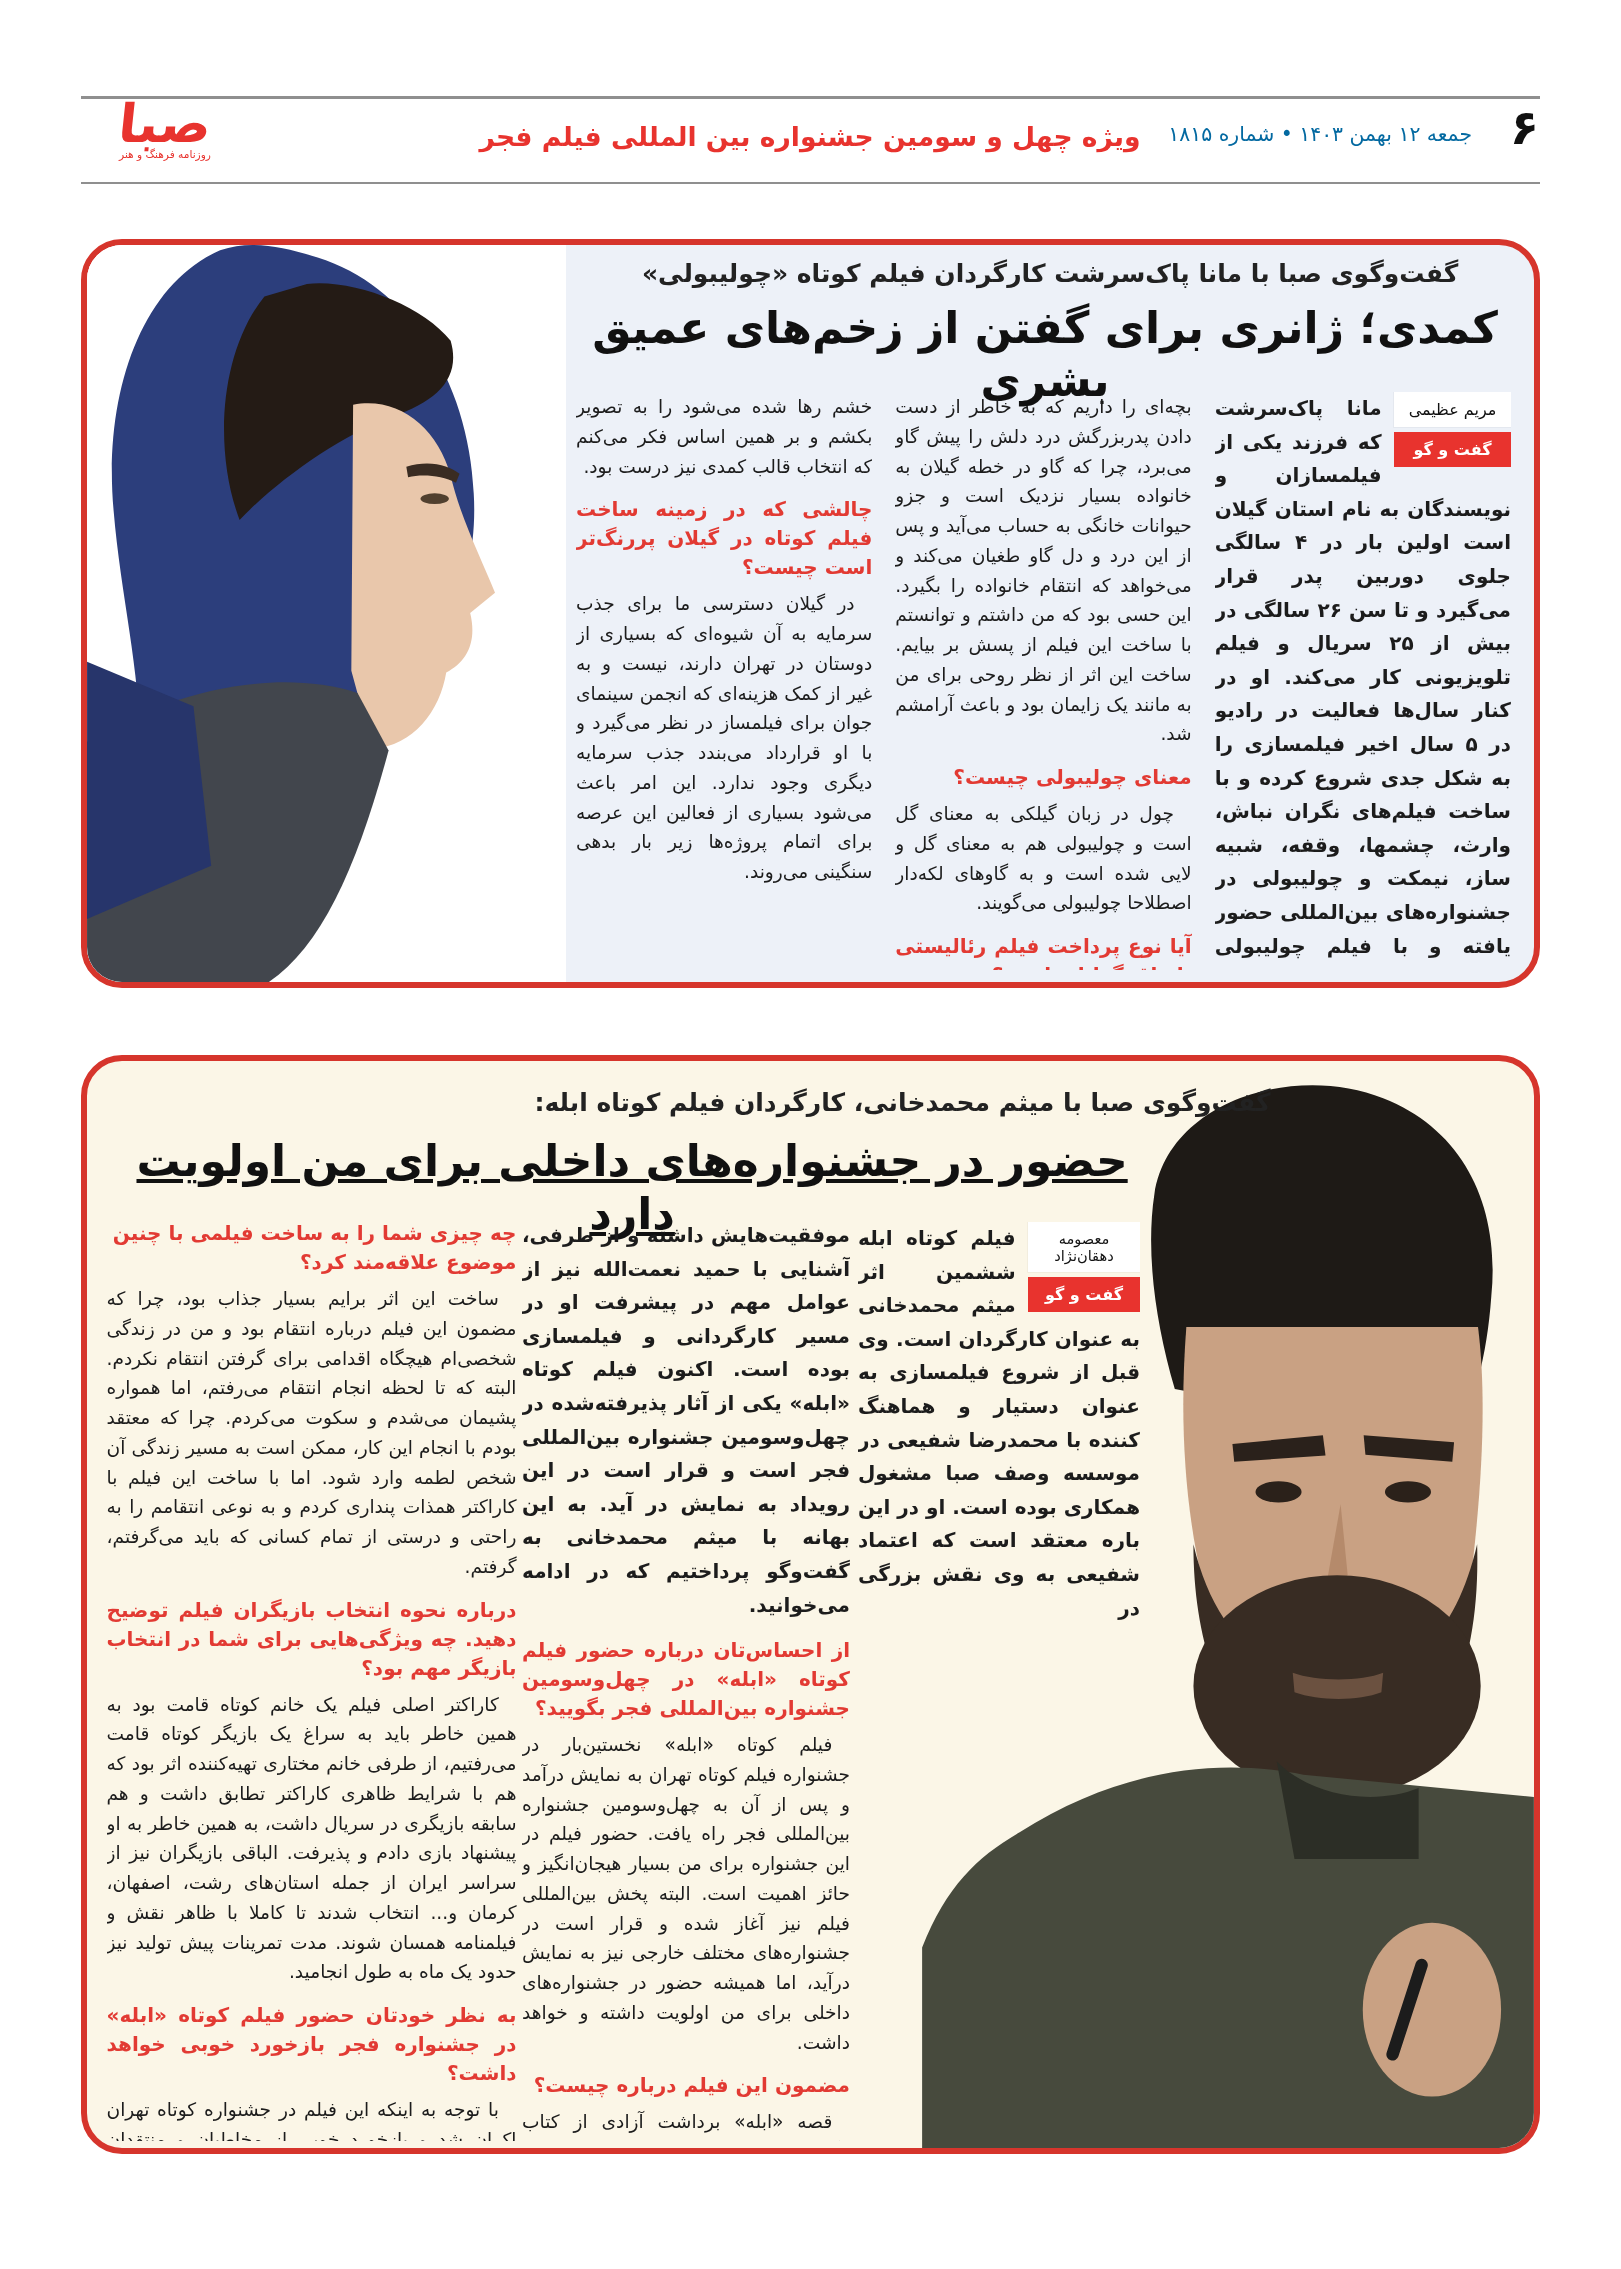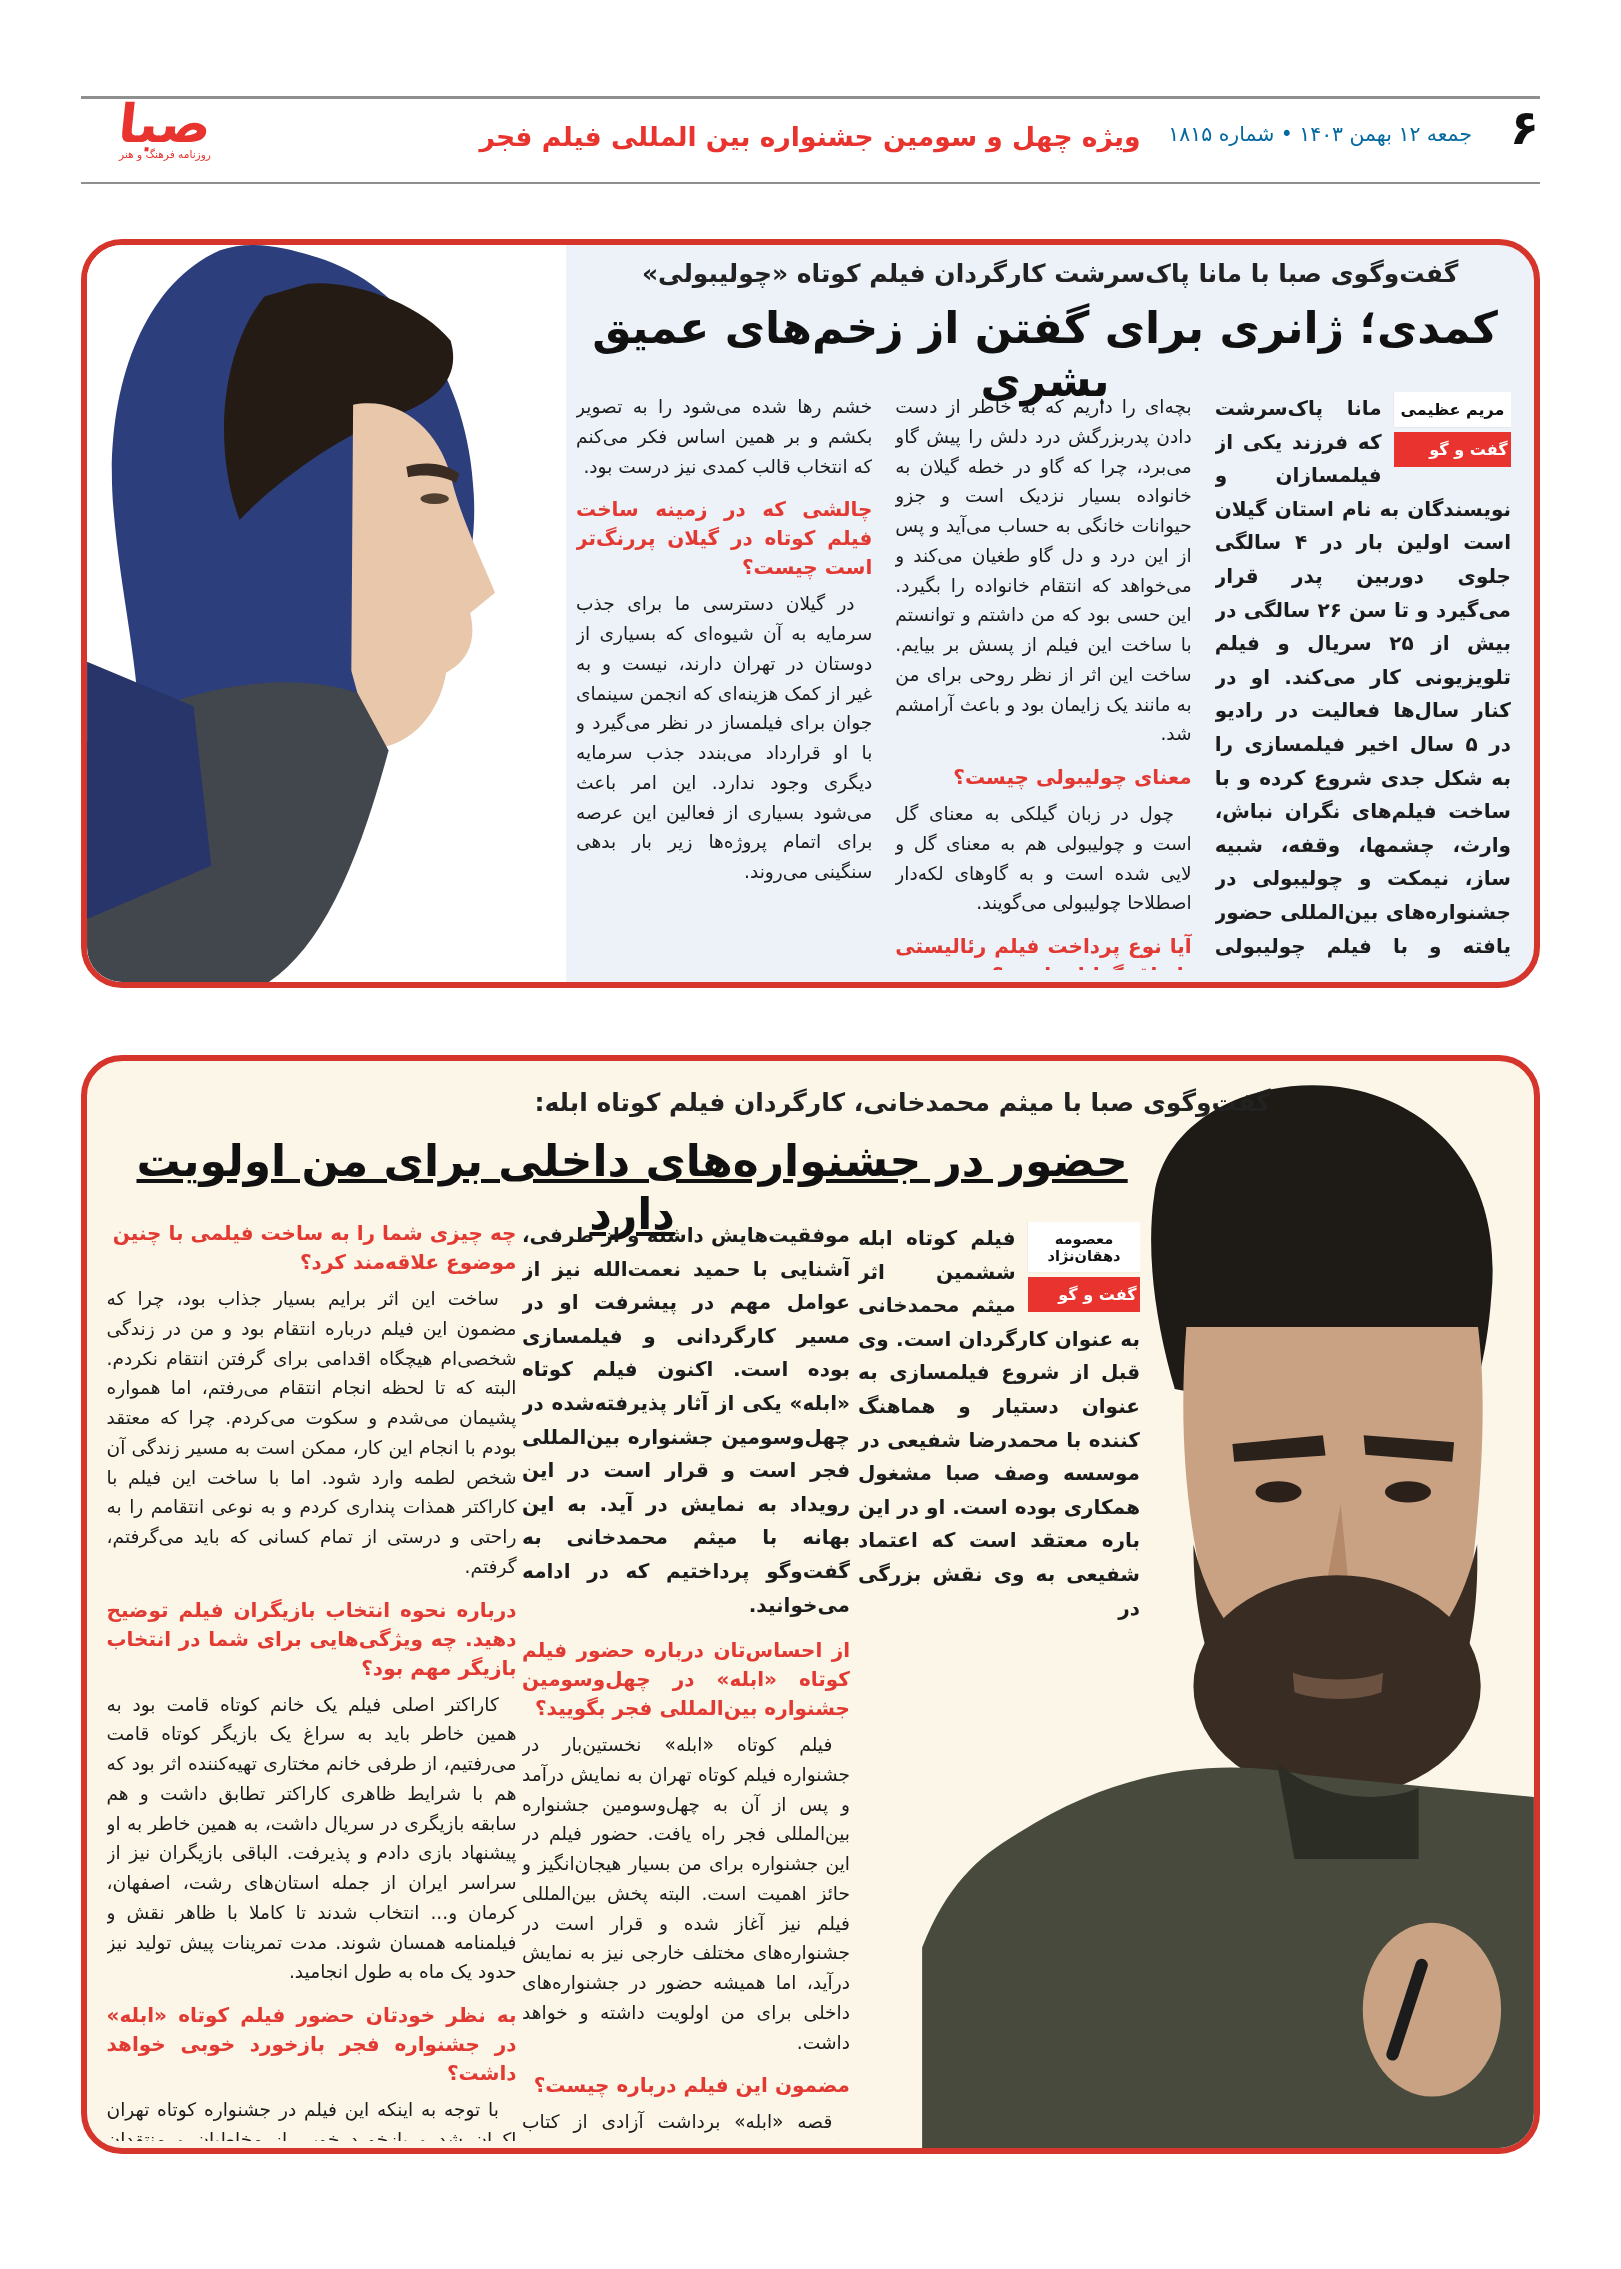--- a/index.html
+++ b/index.html
@@ -27,23 +27,23 @@
   .k2{left:372px;width:887px;top:26.6px;}
   
   .cols1{position:absolute;left:489px;right:23px;top:147px;bottom:12.4px;display:flex;gap:23px;overflow:hidden;}
   .cols1 .col{flex:1;overflow:hidden;}
   .acol{position:absolute;overflow:hidden;}
   .body-p{font-size:18.6px;line-height:1.6;text-align:justify;margin:0 0 8.9px 0;text-indent:17.7px;}
   .lead-p{font-size:20px;line-height:1.68;font-weight:bold;text-align:justify;margin:0 0 10.6px 0;}
   .q{color:#e23a33;font-weight:bold;font-size:20px;line-height:1.45;text-align:justify;
      margin:14px 0 7px 0;}
   .chips{float:right;width:117px;margin-left:12.4px;margin-bottom:8.9px;}
-  .chip-name{background:#ffffff;color:#111;font-size:16px;font-weight:bold;text-align:center;
+  .chip-name{background:#ffffff;color:#111;font-size:16px;font-weight:normal;text-align:center;
              padding:8px 4px;box-shadow:0 0 0 0.9px rgba(0,0,0,0.04);}
-  .chip-tag{background:#e8332e;color:#fff;font-size:16px;font-weight:bold;
+  .chip-tag{background:#e8332e;color:#fff;font-size:16px;font-weight:bold;text-align:center;
             padding:8px 3.5px;margin-top:5.3px;}
   .photo{position:absolute;top:0;}
   .photo1{left:0;width:479px;height:100%;background:#fff;}
   .photo2{right:0;width:612px;height:100%;}
   svg{display:block;}
 </style>
 </head>
 <body>
 
 <div class="page">

